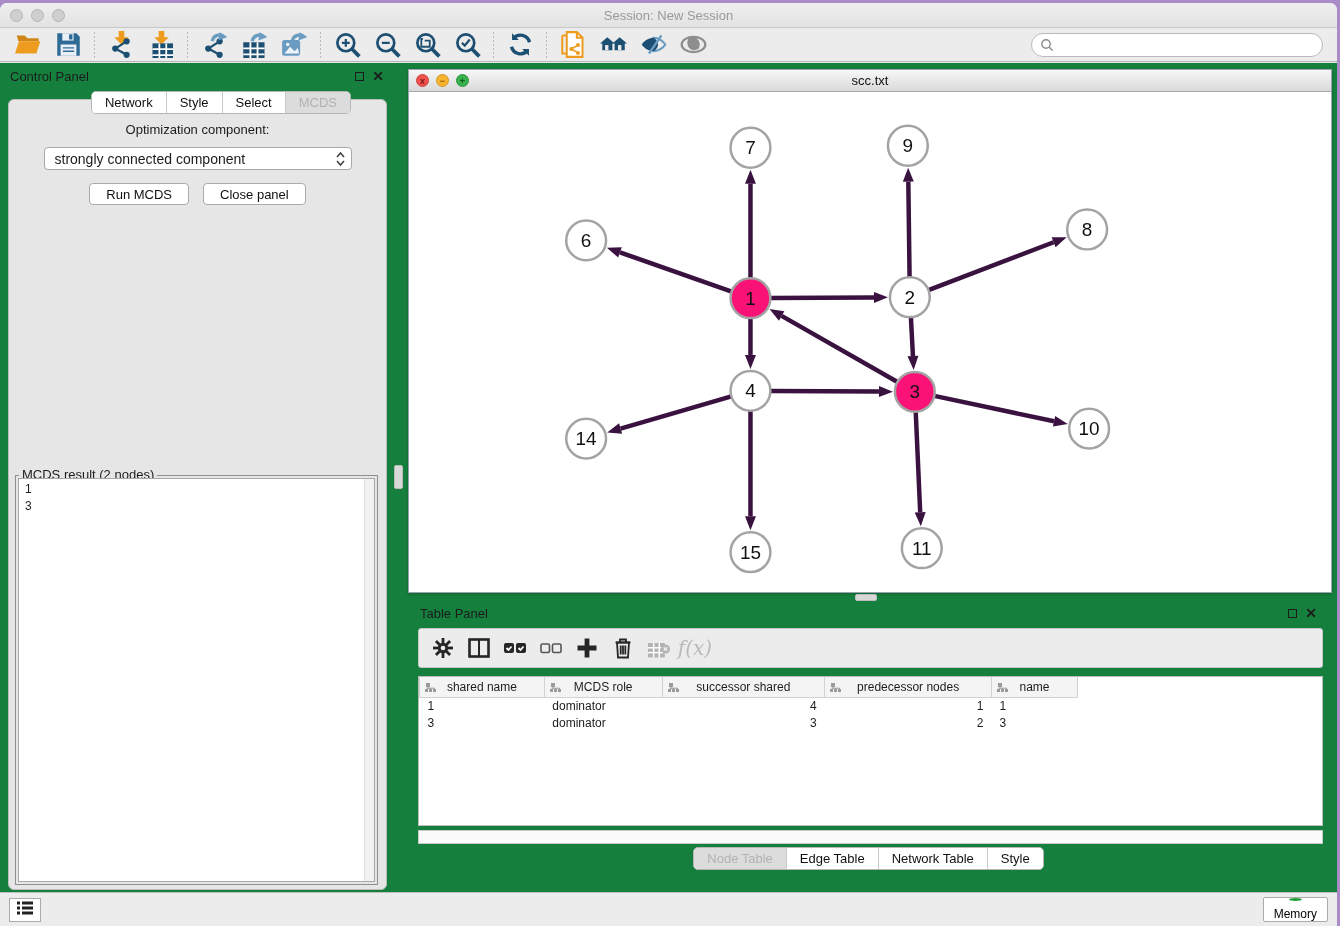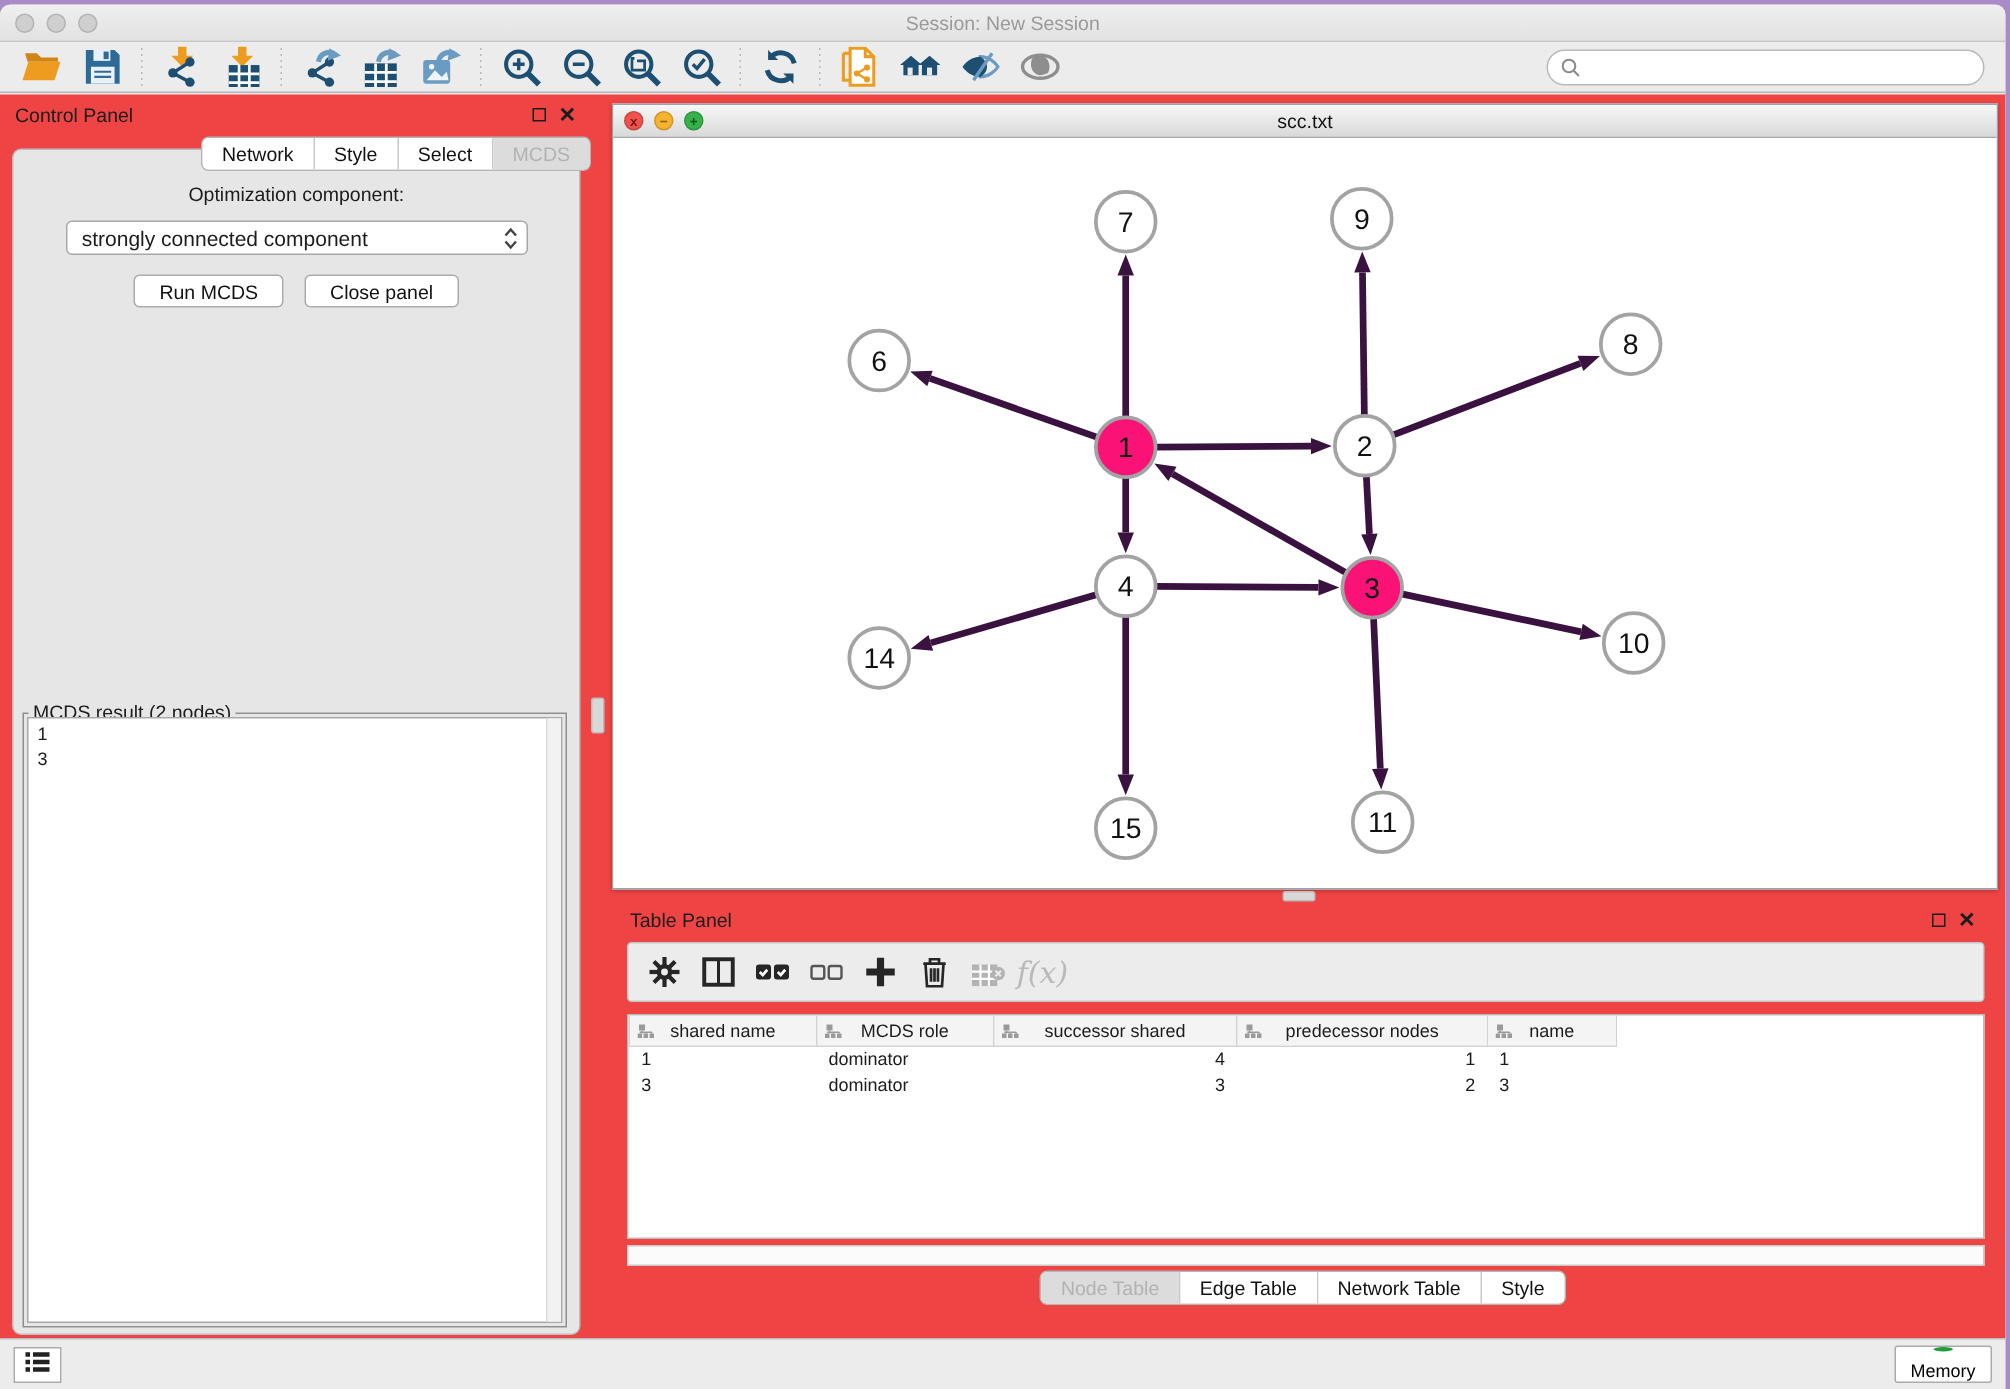--- a/index.html
+++ b/index.html
@@ -28,31 +28,31 @@
   .tb-btn svg { width:27px; height:27px; }
   .tb-sep { width:1px; height:26px; margin:0 6px;
             background-image:linear-gradient(#b9b9b9 40%, transparent 40%);
             background-size:1px 4px; }
   .search-wrap { margin-left:auto; margin-right:6px; position:relative; }
   .search-input { width:292px; height:24px; border:1px solid #b9b9b9; border-radius:12px;
                   background:#fff; padding:0 10px 0 28px; font-size:13px; outline:none; }
   .search-icon { position:absolute; left:9px; top:5px; }
 
   
-  .content { position:absolute; top:60px; left:0; right:0; bottom:34px; background:#ef4444; }
+  .content { position:absolute; top:60px; left:0; right:0; bottom:34px; background:#15803d; }
 
   
   .control-panel { position:absolute; left:0; top:0; width:394px; bottom:0; }
   .panel-titlebar { height:26px; display:flex; align-items:center; padding:0 10px; }
   .panel-title { font-size:13px; color:#1c1c1c; }
   .panel-title-icons { margin-left:auto; display:flex; align-items:center; gap:8px; }
   .float-icon { width:9px; height:9px; border:1.5px solid #1c1c1c; display:inline-block; }
   .close-x { font-weight:bold; font-size:14px; line-height:10px; color:#1c1c1c; cursor:pointer; }
 
-  .tab-row { display:flex; justify-content:flex-end; margin-top:2px; position:relative; z-index:2;margin-left:48px; }
+  .tab-row { display:flex; justify-content:center; margin-top:2px; position:relative; z-index:2;margin-left:48px; }
   .tab-group { display:flex; border:1px solid #b5b5b5; border-radius:5px; overflow:hidden; background:#fff; }
   .tab { padding:3px 13px; font-size:13px; background:#fff; border:none; cursor:pointer;
          border-right:1px solid #c9c9c9; color:#111; }
   .tab:last-child { border-right:none; }
   .tab.sel { background:#dcdcdc; color:#b2b2b2; }
 
   .cp-box { position:absolute; left:8px; right:7px; top:36px; bottom:2px;
             border:1px solid #bdbdbd; border-radius:6px; background:#e6e6e6; }
   .opt-label { text-align:center; margin-top:22px; font-size:13px; }
   .combo { margin:10px auto 0; width:308px; height:23px; background:#fff;

